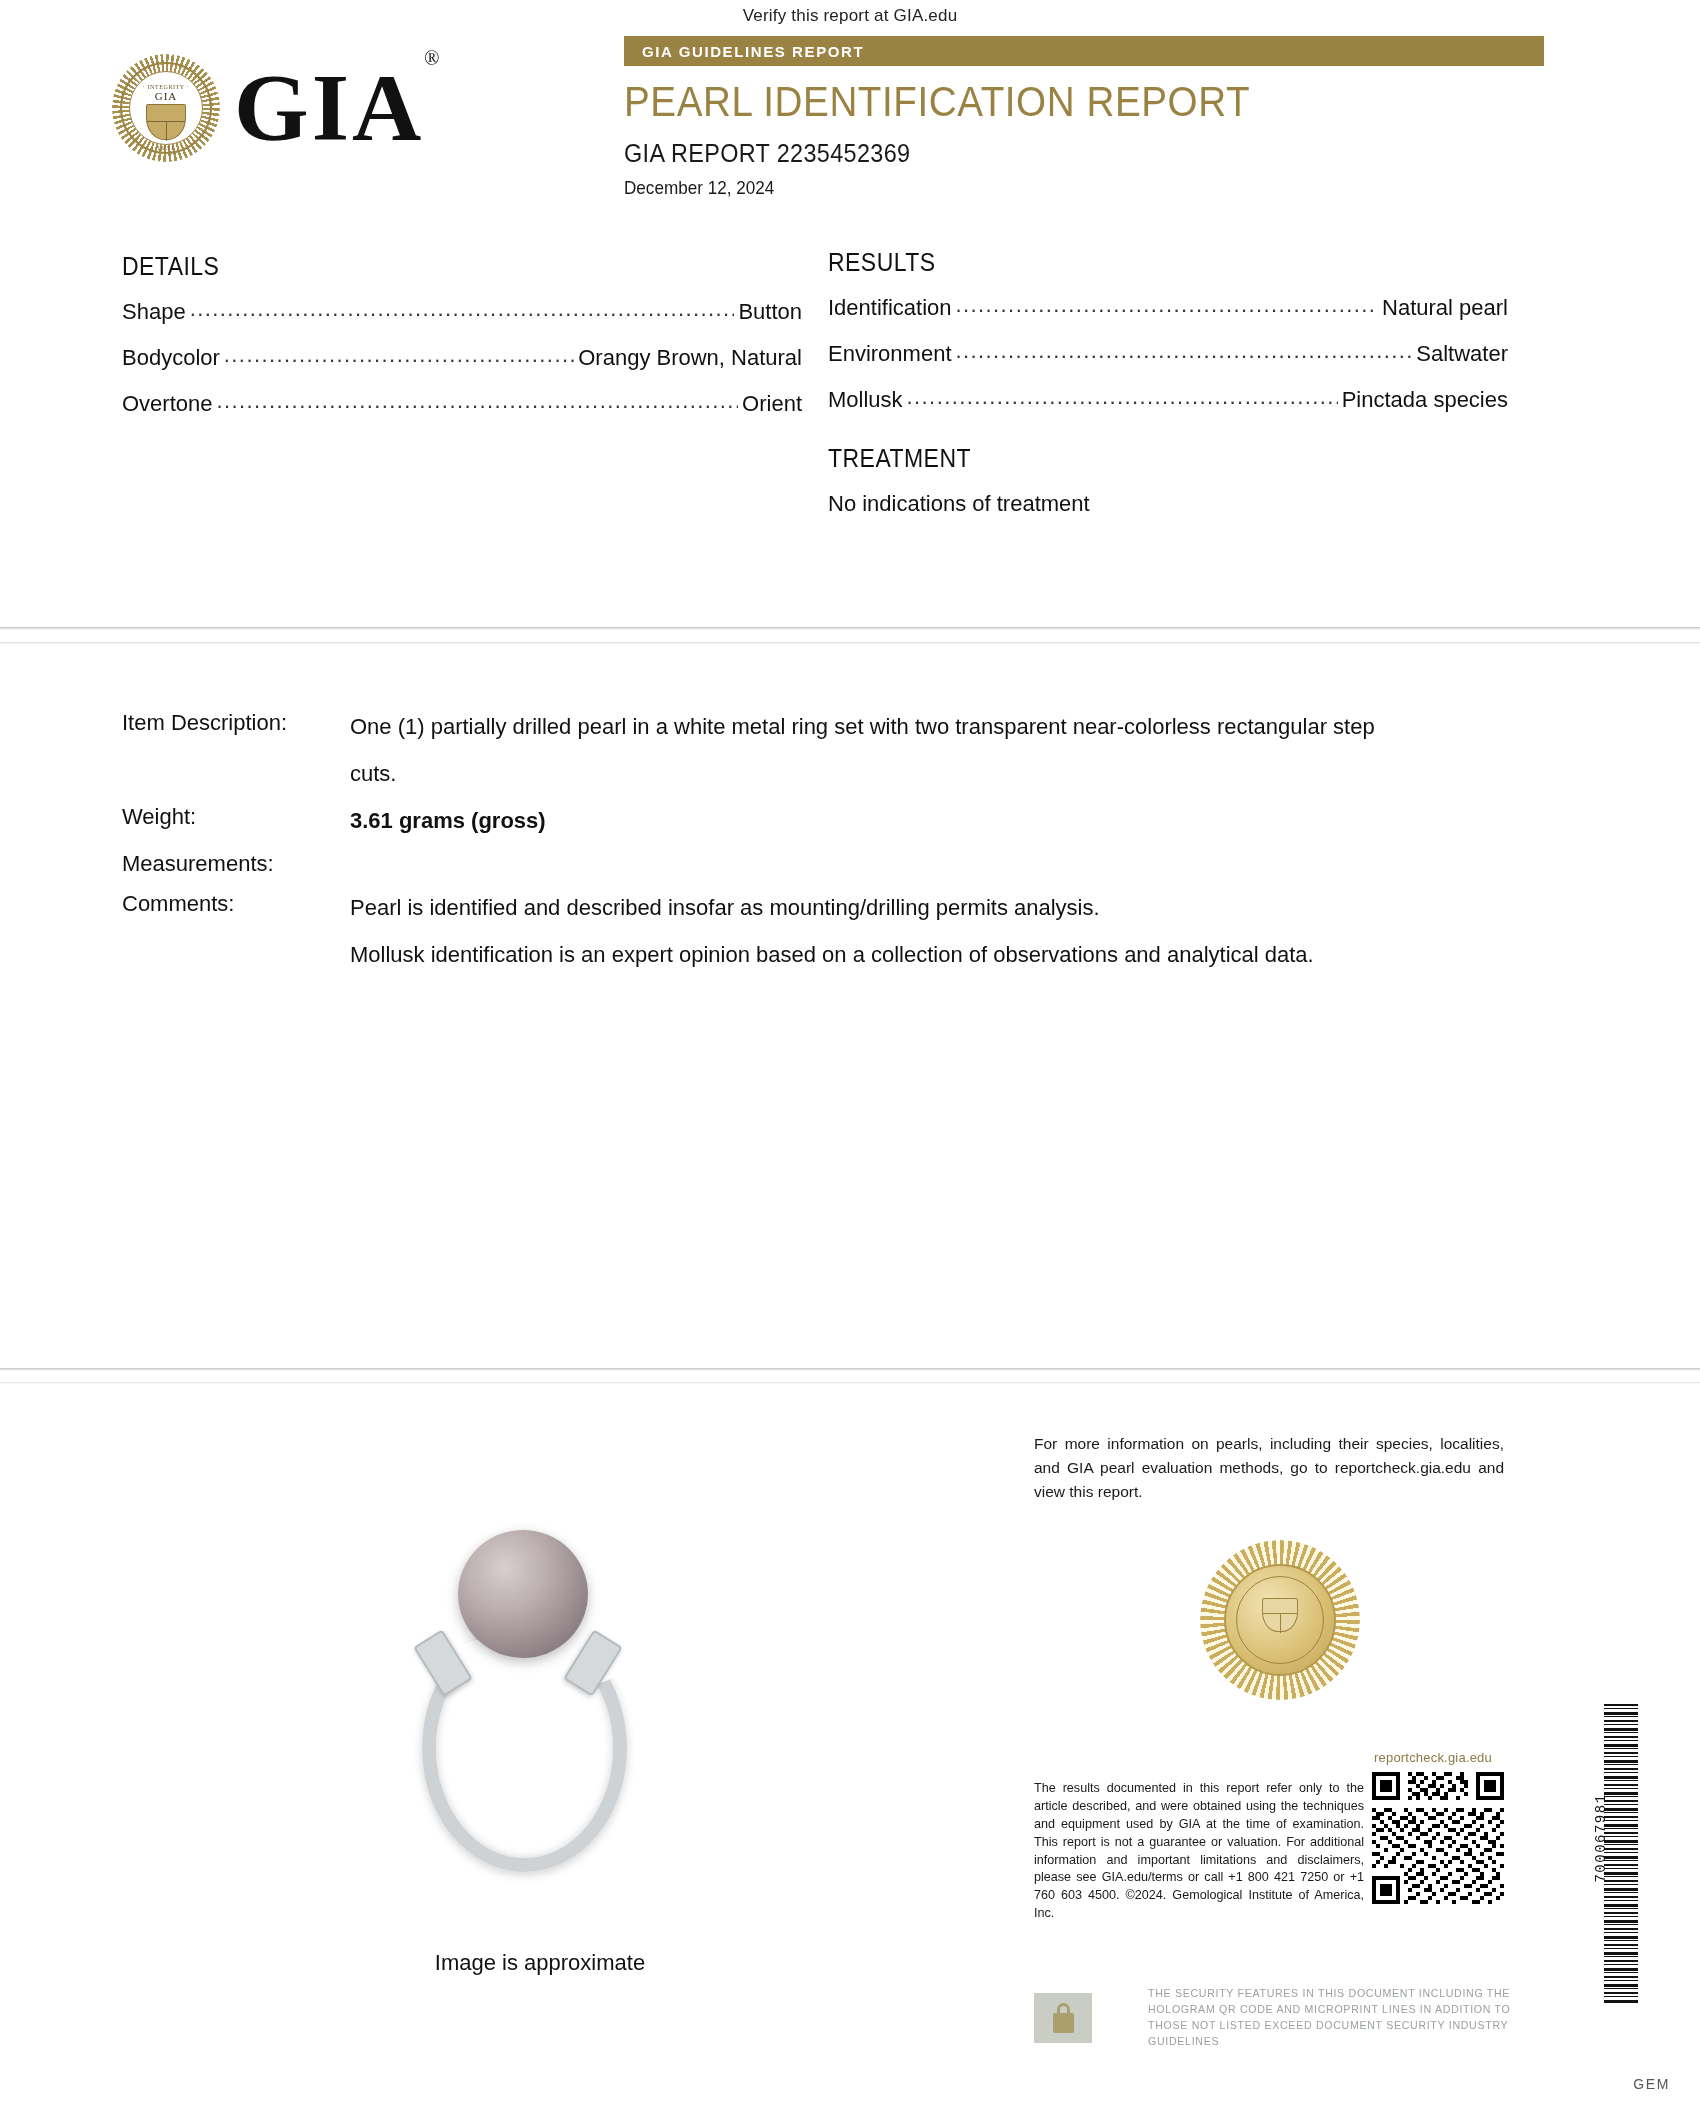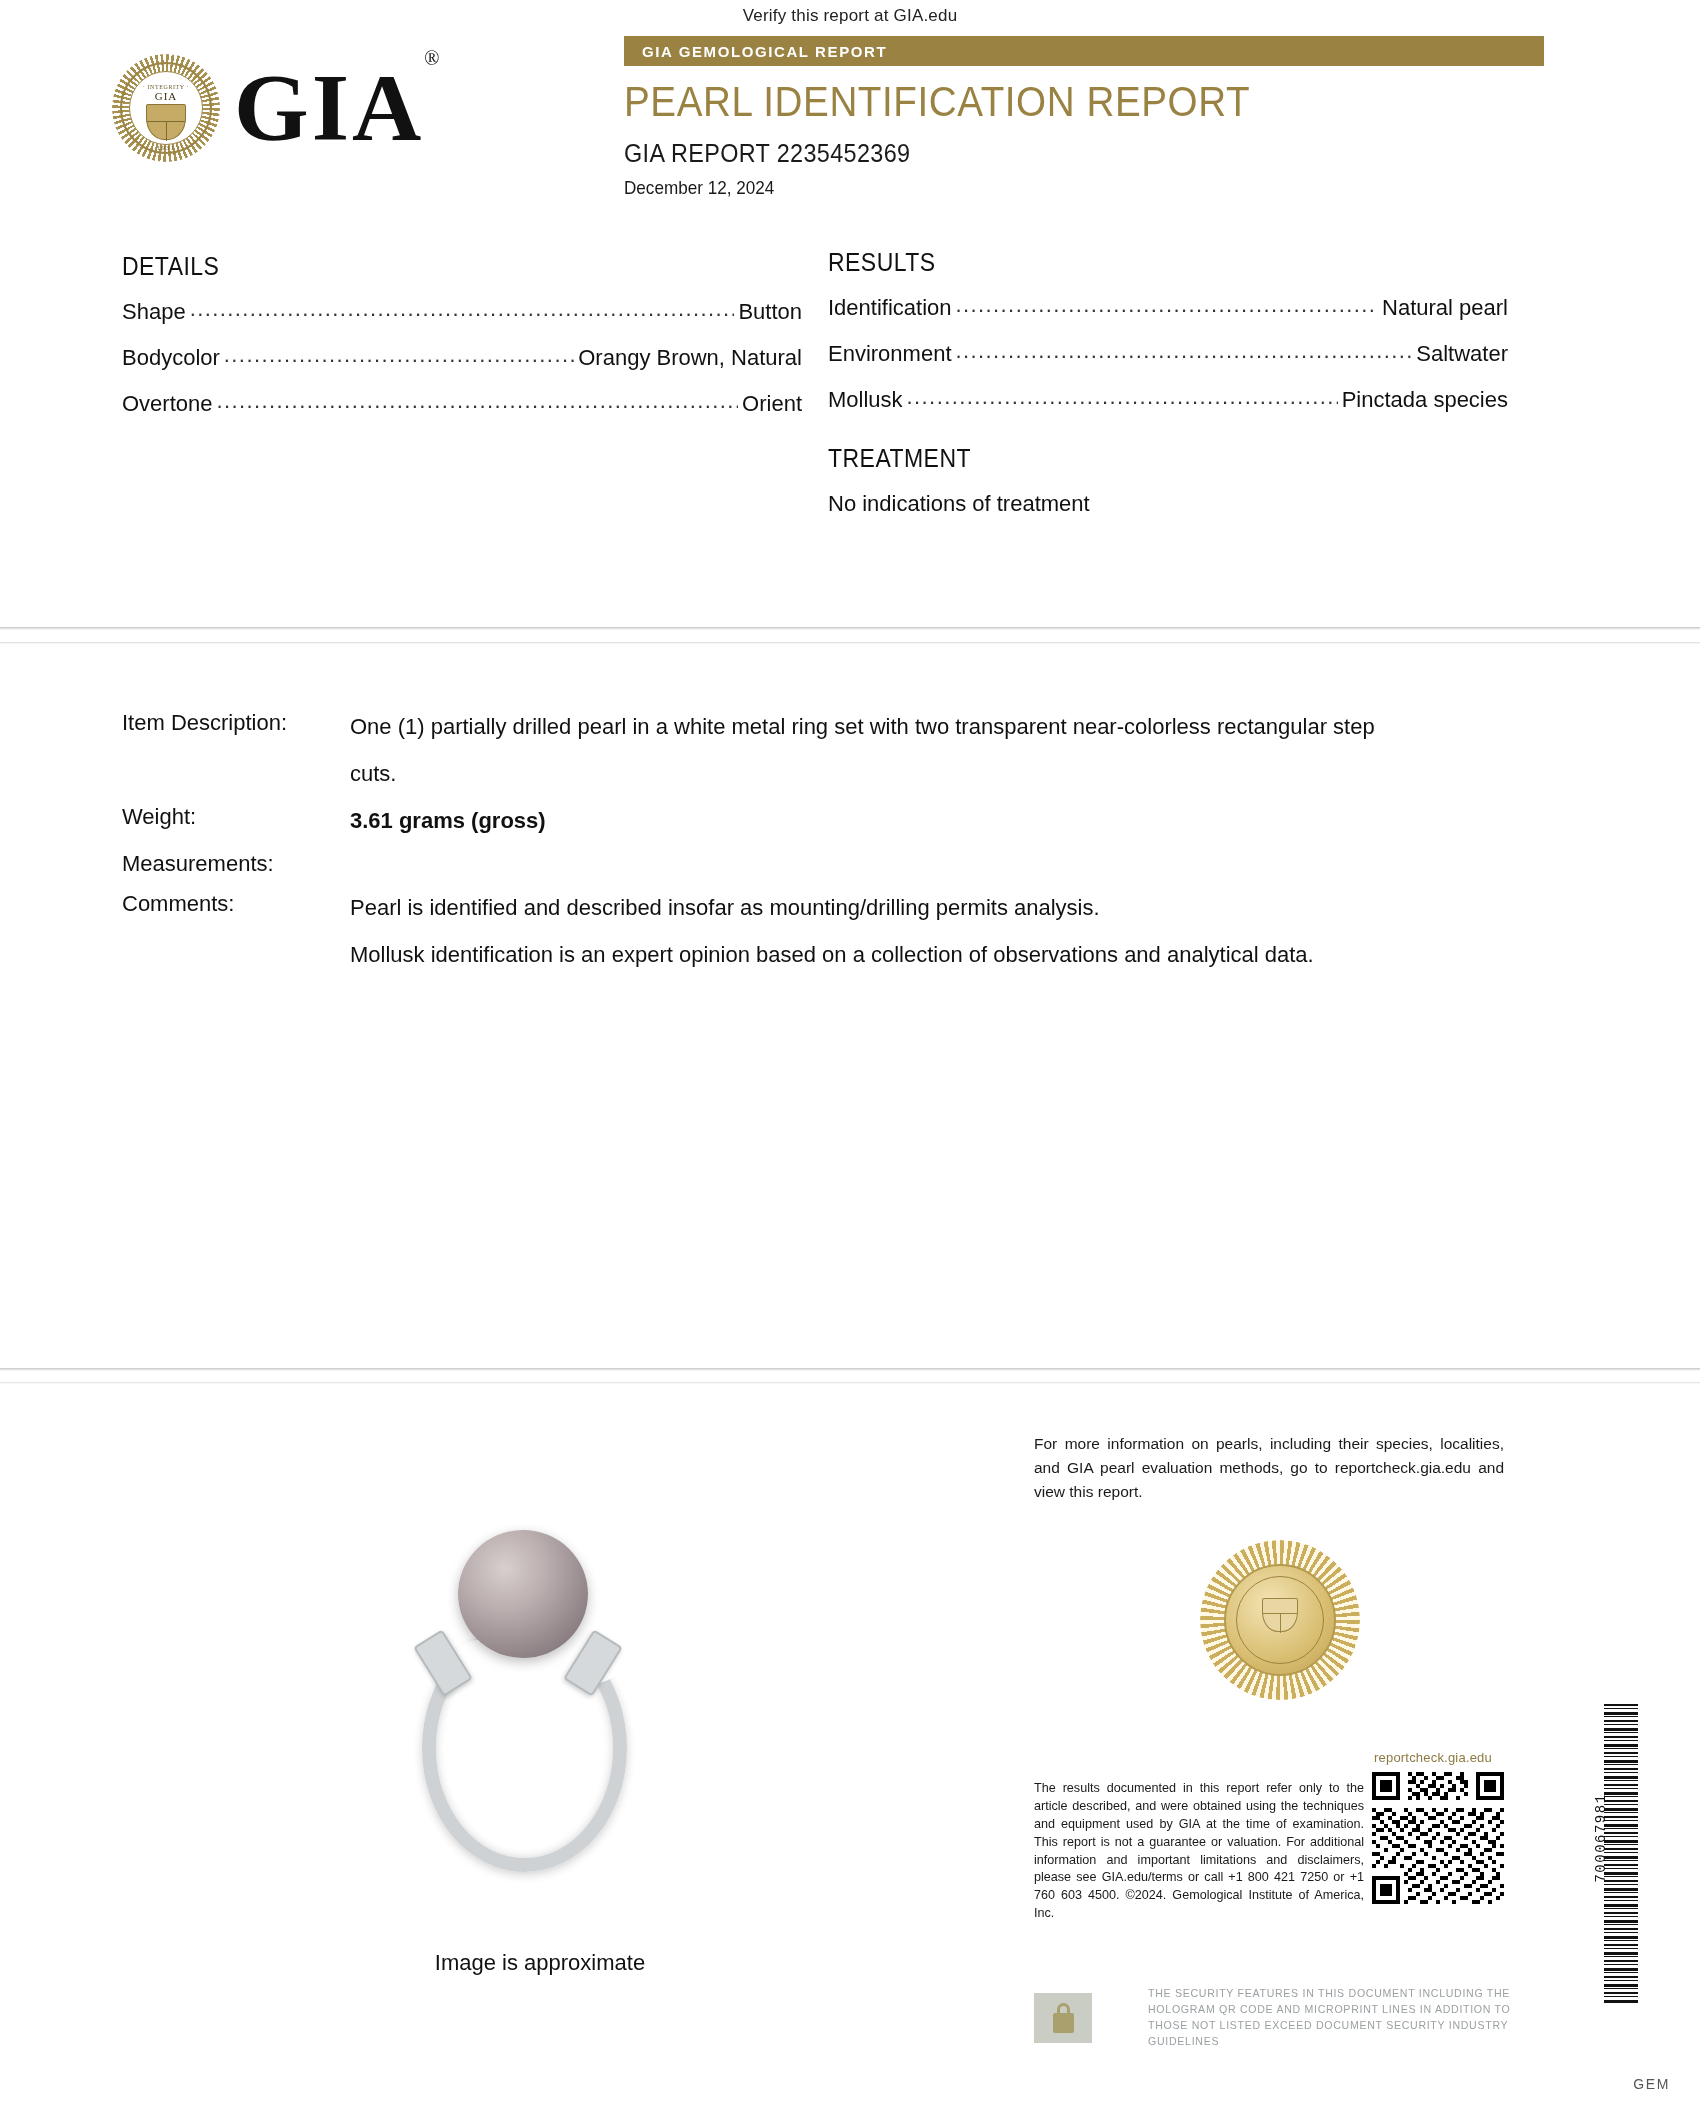--- a/index.html
+++ b/index.html
@@ -266,21 +266,21 @@
         <div class="shield"></div>
         <div class="seal-year">· 1931 ·</div>
       </div>
       <div class="wordmark">
         <span>GIA</span><sup>®</sup>
       </div>
     </div>
 
     <div class="title-block">
       <div class="gold-bar">
-        <span class="bar-label">GIA GEMOLOGICAL REPORT</span>
+        <span class="bar-label">GIA GUIDELINES REPORT</span>
       </div>
       <div class="report-title">PEARL IDENTIFICATION REPORT</div>
       <div class="report-number">GIA REPORT 2235452369</div>
       <div class="report-date">December 12, 2024</div>
     </div>
   </div>
 
   <div class="details-col">
     <div class="sec-heading">DETAILS</div>
 

